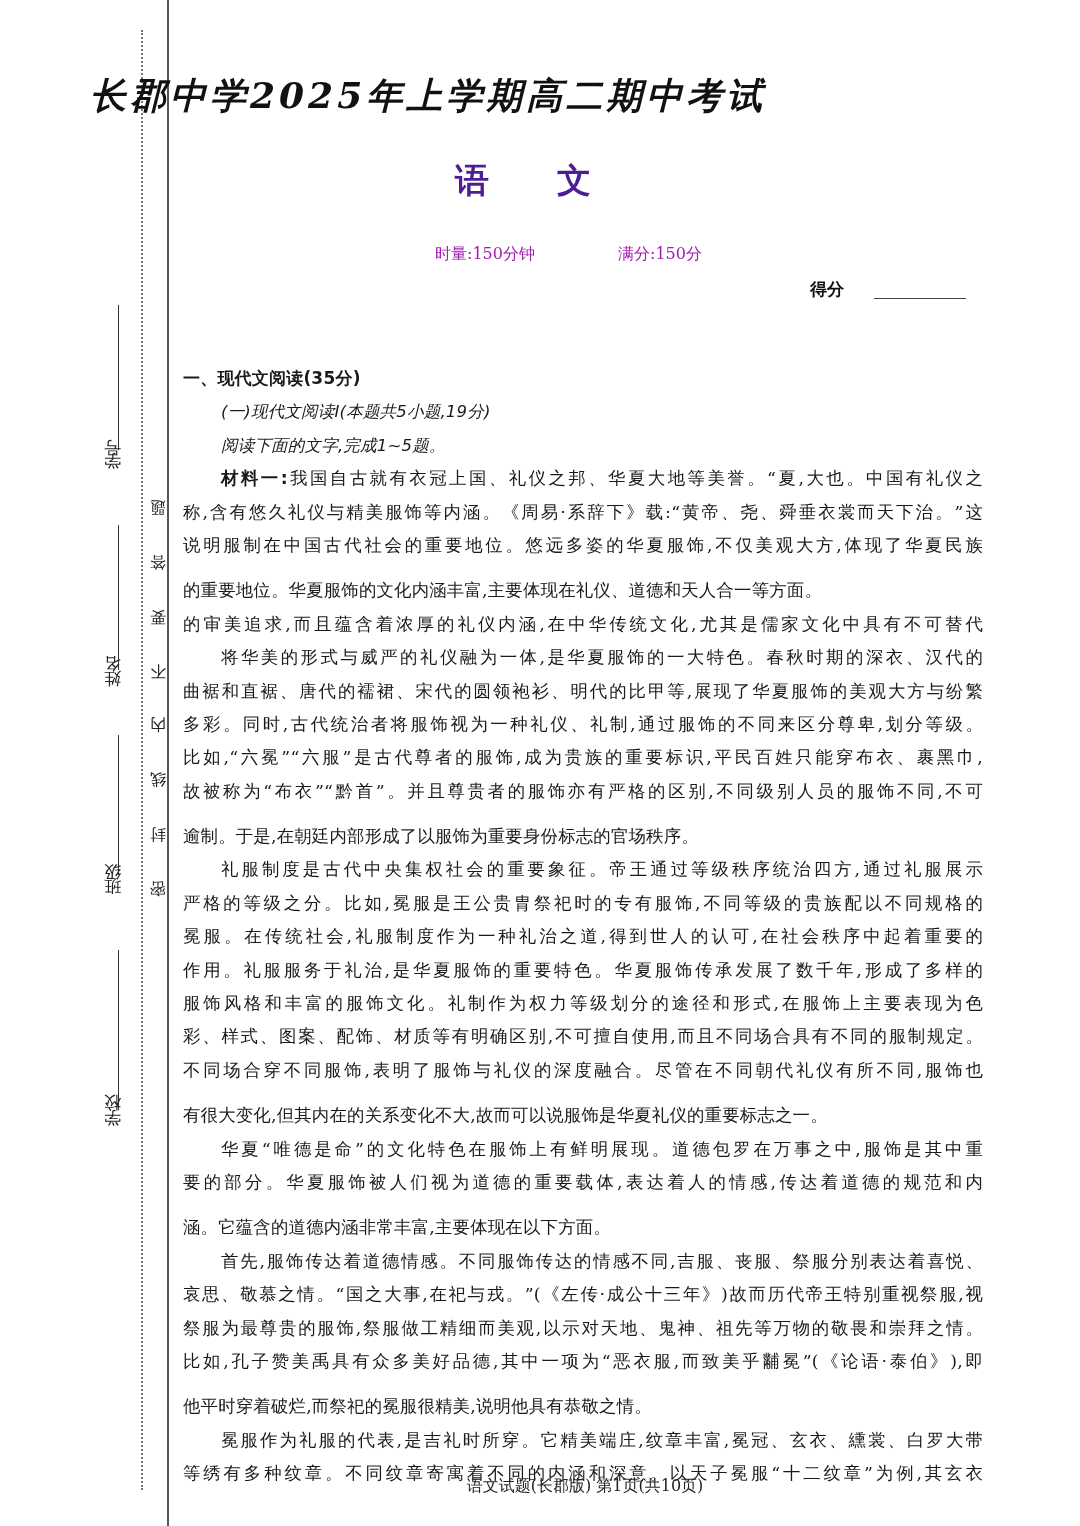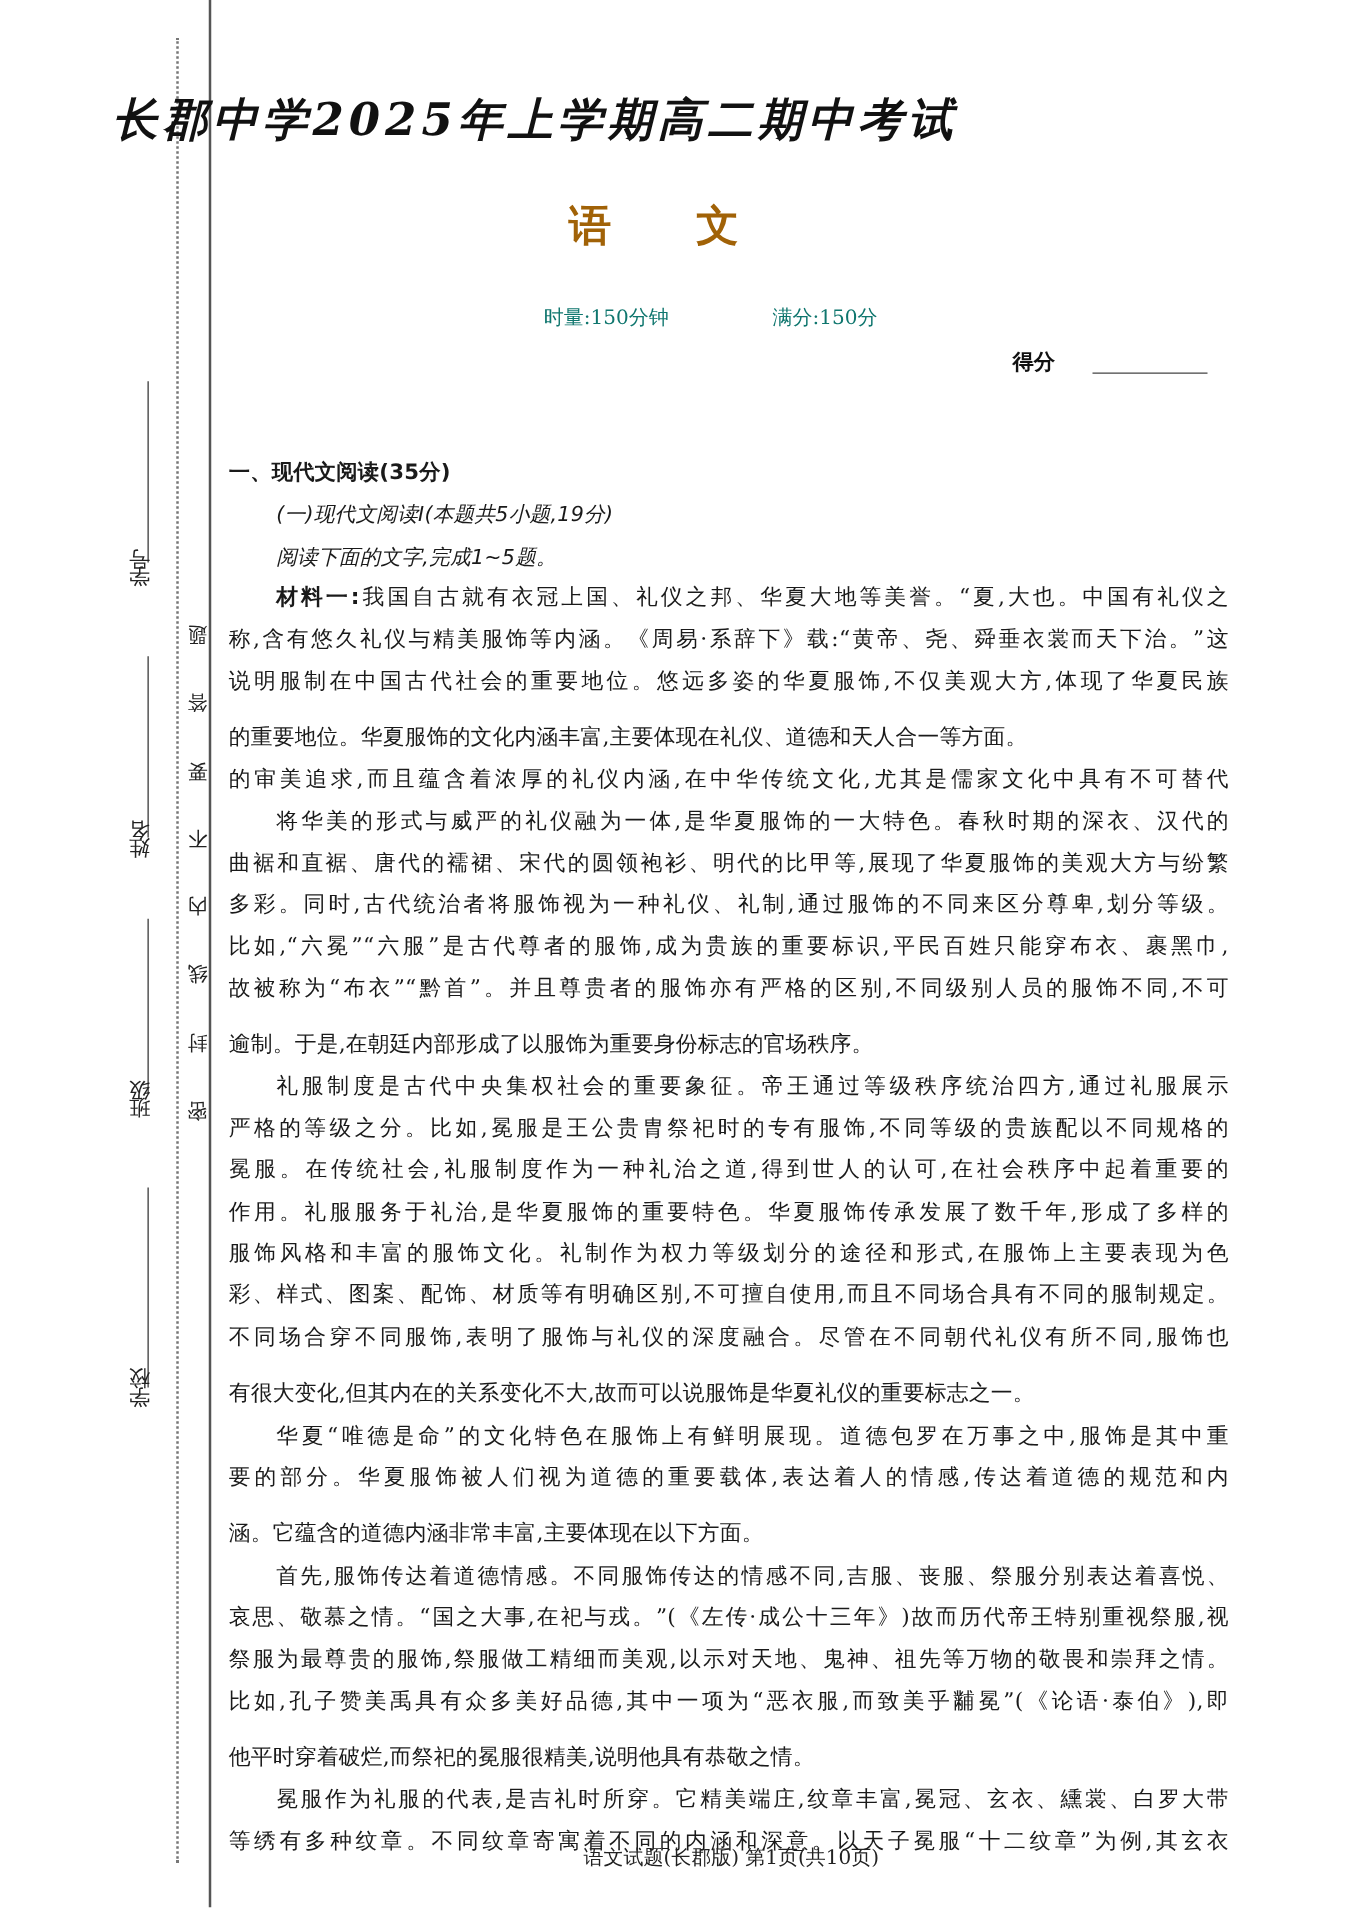--- a/index.html
+++ b/index.html
@@ -15,22 +15,22 @@
   .vfield { position: absolute; left: 100px; font-family: "DejaVu Sans", sans-serif; font-size: 17px;
             writing-mode: vertical-rl; transform: rotate(180deg); color: #222; letter-spacing: 14px; }
   .vline { position: absolute; left: 118px; width: 1px; background: #333; }
   .vwarn { position: absolute; left: 148px; font-family: "DejaVu Sans", sans-serif; font-size: 16px;
            writing-mode: vertical-rl; transform: rotate(180deg); color: #222; }
 
   .title { position: absolute; left: 0; width: 1080px; top: 72px; text-align: left;
            font-family: "DejaVu Serif", serif; font-weight: bold; font-size: 36px; letter-spacing: 4px;
            font-style: italic; color: #111; padding-left: 90px; box-sizing: border-box; }
   .subject { position: absolute; left: 455px; top: 158px; font-family: "DejaVu Sans", sans-serif;
-             font-weight: bold; font-size: 34px; color: #a16207; letter-spacing: 68px; }
-  .meta { position: absolute; top: 244px; font-size: 16px; color: #0f766e; }
+             font-weight: bold; font-size: 34px; color: #4c1d95; letter-spacing: 68px; }
+  .meta { position: absolute; top: 244px; font-size: 16px; color: #a21caf; }
   .meta.time { left: 435px; }
   .meta.full { left: 618px; }
   .score { position: absolute; left: 810px; top: 278px; font-family: "DejaVu Sans", sans-serif;
            font-weight: bold; font-size: 17px; color: #111; text-align: center; }
   .score-line { position: absolute; left: 874px; top: 298px; width: 92px; height: 1px; background: #444; }
 
   .content { position: absolute; left: 183px; top: 350px; width: 800px; }
   .line { height: 33.4px; line-height: 33.4px; font-size: 17.4px; white-space: nowrap;
           text-align: justify; text-align-last: justify; letter-spacing: 0.2px; }
   .line.last { text-align-last: left; margin-top: 12px; }

